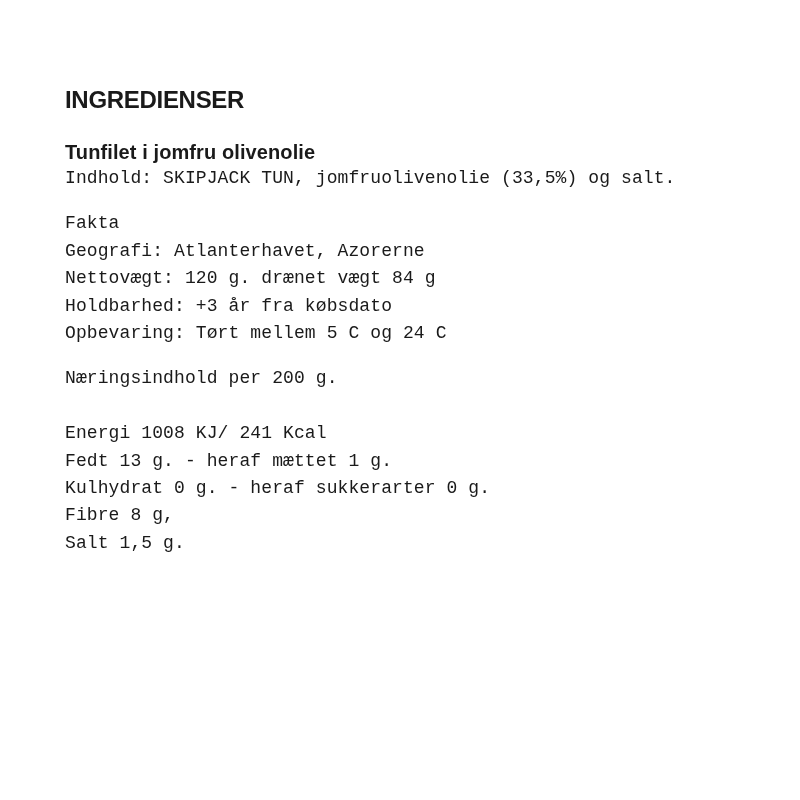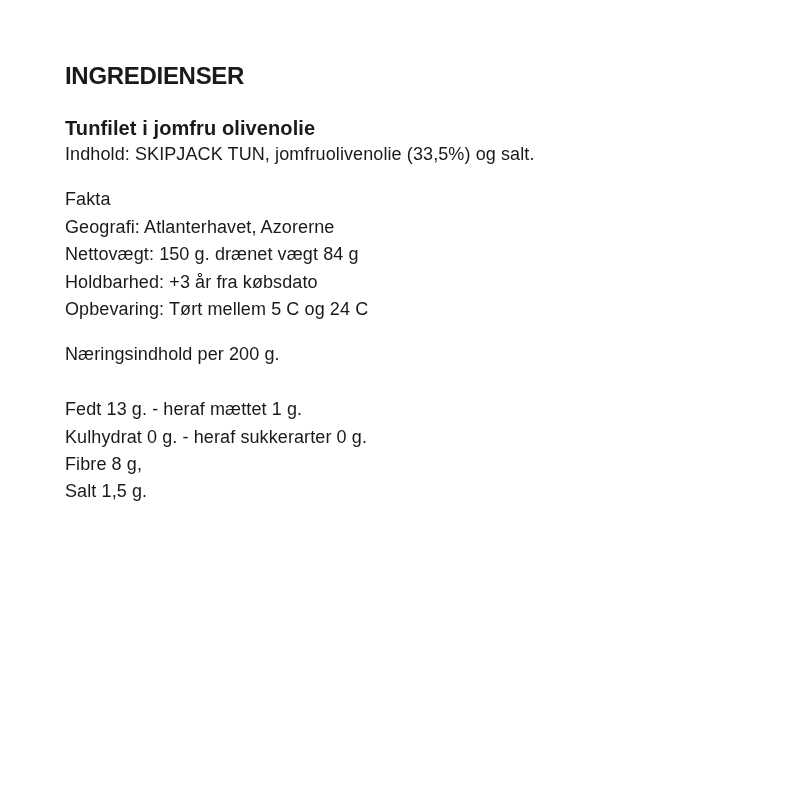--- a/index.html
+++ b/index.html
@@ -15,32 +15,34 @@
     width: 800px;
     height: 800px;
     padding: 62px 40px 0 65px;
   }
   .main-heading {
     font-size: 24px;
     font-weight: 700;
     letter-spacing: -0.3px;
     line-height: 27px;
     margin-bottom: 27px;
+    margin-top: 24px;
   }
   .product-title {
     font-size: 20px;
     font-weight: 700;
     letter-spacing: 0.1px;
     line-height: 25px;
   }
   .line {
     font-size: 18px;
     font-weight: 400;
     line-height: 27.4px;
     letter-spacing: 0.1px;
+    font-family: Liberation Mono, monospace;
   }
   .section {
     margin-top: 18px;
   }
   .gap-after {
     margin-bottom: 27.4px;
   }
 </style>
 </head>
 <body>
@@ -50,26 +52,27 @@
   <h1 class="main-heading">INGREDIENSER</h1>
 
   <section class="section">
     <h2 class="product-title">Tunfilet i jomfru olivenolie</h2>
     <p class="line">Indhold: SKIPJACK TUN, jomfruolivenolie (33,5%) og salt.</p>
   </section>
 
   <section class="section">
     <p class="line">Fakta</p>
     <p class="line">Geografi: Atlanterhavet, Azorerne</p>
-    <p class="line">Nettovægt: 150 g. drænet vægt 84 g</p>
+    <p class="line">Nettovægt: 120 g. drænet vægt 84 g</p>
     <p class="line">Holdbarhed: +3 år fra købsdato</p>
     <p class="line">Opbevaring: Tørt mellem 5 C og 24 C</p>
   </section>
 
   <section class="section">
     <p class="line gap-after">Næringsindhold per 200 g.</p>
+    <p class="line">Energi 1008 KJ/ 241 Kcal</p>
     <p class="line">Fedt 13 g. - heraf mættet 1 g.</p>
     <p class="line">Kulhydrat 0 g. - heraf sukkerarter 0 g.</p>
     <p class="line">Fibre 8 g,</p>
     <p class="line">Salt 1,5 g.</p>
   </section>
 
 </div>
 
 </body></html>

